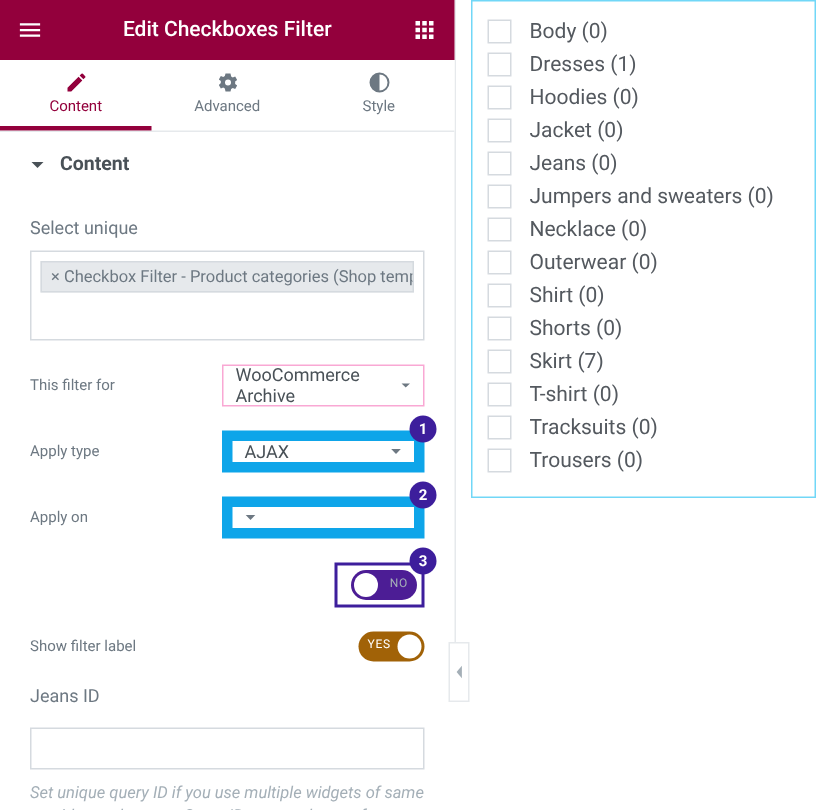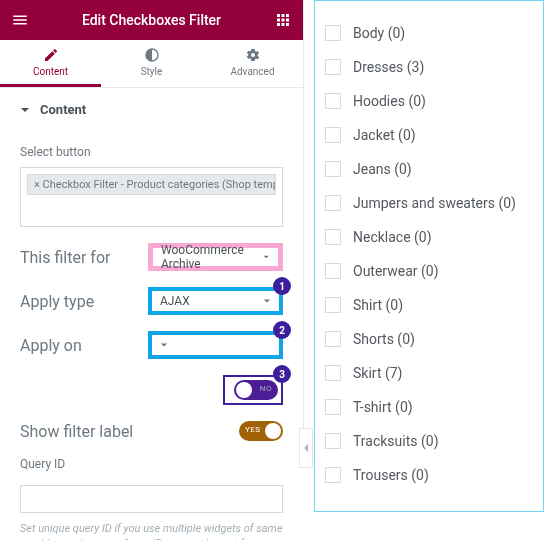--- a/index.html
+++ b/index.html
@@ -15,41 +15,41 @@
 .tab{flex:1;display:flex;flex-direction:column;align-items:center;justify-content:center;cursor:pointer;color:#6d7882;font-size:10px;border-bottom:3px solid transparent}
 .tab.active{color:#93003c;border-bottom-color:#93003c;background:#fff}
 .tab svg{width:16px;height:16px;fill:currentColor;margin-bottom:3px}
 .section-head{display:flex;align-items:center;padding:14px 20px;font-size:13px;font-weight:700;color:#495157;cursor:pointer}
 .section-head svg{width:10px;height:10px;fill:#495157;margin-right:10px}
 .controls{padding:0 20px 20px}
 .label{font-size:12px;color:#6d7882;margin:14px 0 8px}
 .token-box{border:1px solid #d5dadf;background:#fff;padding:6px;height:60px}
 .token{display:inline-block;background:#e6e9ec;border:1px solid #d5dadf;padding:3px 6px;font-size:11px;color:#6d7882;max-width:100%;overflow:hidden;white-space:nowrap}
 .row{display:flex;align-items:center;margin-top:16px;position:relative}
-.row .rlabel{width:128px;font-size:16px;color:#6d7882}
-.select{flex:1;height:28px;border:5px solid #f9a8d4;background:#fff;display:flex;align-items:center;justify-content:space-between;padding:0 8px;font-size:12px;color:#495157;cursor:pointer}
+.row .rlabel{width:128px;font-size:10px;color:#6d7882}
+.select{flex:1;height:28px;border:1px solid #f9a8d4;background:#fff;display:flex;align-items:center;justify-content:space-between;padding:0 8px;font-size:12px;color:#495157;cursor:pointer}
 .select svg{width:8px;height:8px;fill:#6d7882}
-.select.hl{border:4px solid #0ea5e9}
+.select.hl{border:7px solid #0ea5e9}
 .badge{position:absolute;right:-8px;top:-10px;width:18px;height:18px;border-radius:50%;background:#3d1e9c;color:#fff;font-size:10px;font-weight:700;display:flex;align-items:center;justify-content:center}
 .toggle{width:44px;height:20px;border-radius:10px;position:relative;cursor:pointer}
 .toggle.off{background:#4c1d95}
 .toggle.on{background:#a16207}
 .toggle .knob{width:16px;height:16px;background:#fff;border-radius:50%;position:absolute;top:2px}
 .toggle.off .knob{left:2px}
 .toggle.on .knob{right:2px}
 .toggle .txt{position:absolute;top:4px;font-size:8px;color:#fff;letter-spacing:.5px}
 .toggle.off .txt{right:6px;color:#a4afb7}
 .toggle.on .txt{left:6px}
 .toggle-wrap{flex:1;display:flex;justify-content:flex-end}
 .toggle-wrap.hl{border:2px solid #3d1e9c;padding:3px;position:relative;width:60px;flex:0 0 auto;margin-left:auto}
 .input{width:100%;height:28px;border:1px solid #d5dadf;padding:0 8px;font-size:12px;margin-top:6px}
 .hint{font-size:11px;color:#a4afb7;font-style:italic;line-height:1.4;margin-top:8px}
 .preview{width:240px;float:left;padding:0 0 0 10px}
 .filter-list{border:1px solid #71d7f7;padding:6px 10px 10px;margin-top:0}
-.item{display:flex;align-items:center;margin:18px 0}
+.item{display:flex;align-items:center;margin:6px 0}
 .cb{width:16px;height:16px;border:1px solid #d5dadf;margin-right:12px;flex-shrink:0}
 .item-label{font-size:14px;color:#54595f}
 .collapse{position:absolute;right:-10px;top:428px;width:14px;height:40px;background:#fff;border:1px solid #e6e9ec;display:flex;align-items:center;justify-content:center;cursor:pointer}
 .collapse svg{width:7px;height:10px;fill:#a4afb7}
 </style>
 </head>
 <body>
 
 <div class="panel">
   <div class="topbar">
@@ -68,41 +68,41 @@
 
   <div class="tabs">
     <div class="tab active">
       <svg viewBox="0 0 24 24">
           <path d="M3 17.25V21h3.75L17.81 9.94l-3.75-3.75L3 17.25zM20.71 7.04a1 1 0 000-1.41l-2.34-2.34a1 1 0 00-1.41 0l-1.83 1.83 3.75 3.75 1.83-1.83z"></path>
         </svg>
       <span>Content</span>
     </div>
     <div class="tab">
       <svg viewBox="0 0 24 24">
+          <path d="M19.14 12.94a7.14 7.14 0 000-1.88l2.03-1.58-2-3.46-2.39.96a7.07 7.07 0 00-1.63-.94L14.5 3h-5l-.65 2.54c-.58.24-1.13.55-1.63.94l-2.39-.96-2 3.46 2.03 1.58a7.14 7.14 0 000 1.88L2.83 14.5l2 3.46 2.39-.96c.5.39 1.05.7 1.63.94L9.5 21h5l.65-2.54c.58-.24 1.13-.55 1.63-.94l2.39.96 2-3.46-2.03-1.58zM12 15a3 3 0 110-6 3 3 0 010 6z"></path>
+        </svg>
+      <span>Advanced</span>
+    </div>
+    <div class="tab">
+      <svg viewBox="0 0 24 24">
           <path d="M12 2a10 10 0 100 20 10 10 0 000-20zm0 18V4a8 8 0 010 16z"></path>
         </svg>
       <span>Style</span>
-    </div>
-    <div class="tab">
-      <svg viewBox="0 0 24 24">
-          <path d="M19.14 12.94a7.14 7.14 0 000-1.88l2.03-1.58-2-3.46-2.39.96a7.07 7.07 0 00-1.63-.94L14.5 3h-5l-.65 2.54c-.58.24-1.13.55-1.63.94l-2.39-.96-2 3.46 2.03 1.58a7.14 7.14 0 000 1.88L2.83 14.5l2 3.46 2.39-.96c.5.39 1.05.7 1.63.94L9.5 21h5l.65-2.54c.58-.24 1.13-.55 1.63-.94l2.39.96 2-3.46-2.03-1.58zM12 15a3 3 0 110-6 3 3 0 010 6z"></path>
-        </svg>
-      <span>Advanced</span>
     </div>
   </div>
 
   <div class="section-head">
     <svg viewBox="0 0 10 10">
         <path d="M1 3l4 4 4-4z"></path>
       </svg>
     <span>Content</span>
   </div>
 
   <div class="controls">
-    <div class="label">Select button</div>
+    <div class="label">Select unique</div>
     <div class="token-box">
       <span class="token">× Checkbox Filter - Product categories (Shop template)</span>
     </div>
 
     <div class="row">
       <div class="rlabel">This filter for</div>
       <div class="select">
         <span>WooCommerce Archive</span>
         <svg viewBox="0 0 10 10">
             <path d="M1 3l4 4 4-4z"></path>
@@ -144,41 +144,41 @@
     <div class="row">
       <div class="rlabel">Show filter label</div>
       <div class="toggle-wrap">
         <div class="toggle on">
           <span class="txt">YES</span>
           <div class="knob"></div>
         </div>
       </div>
     </div>
 
-    <div class="label" style="margin-top:16px">Query ID</div>
+    <div class="label" style="margin-top:16px">Jeans ID</div>
     <input class="input" style="">
     <div class="hint">Set unique query ID if you use multiple widgets of same provider on the page. Same ID you need to set for filtered widget.</div>
   </div>
 
   <div class="collapse">
     <svg viewBox="0 0 10 14">
         <path d="M7 1L2 7l5 6z"></path>
       </svg>
   </div>
 </div>
 
 <div class="preview">
   <div class="filter-list" id="filter-list">
       <div class="item">
         <div class="cb"></div>
         <div class="item-label">Body (0)</div>
       </div>
       <div class="item">
         <div class="cb"></div>
-        <div class="item-label">Dresses (3)</div>
+        <div class="item-label">Dresses (1)</div>
       </div>
       <div class="item">
         <div class="cb"></div>
         <div class="item-label">Hoodies (0)</div>
       </div>
       <div class="item">
         <div class="cb"></div>
         <div class="item-label">Jacket (0)</div>
       </div>
       <div class="item">

